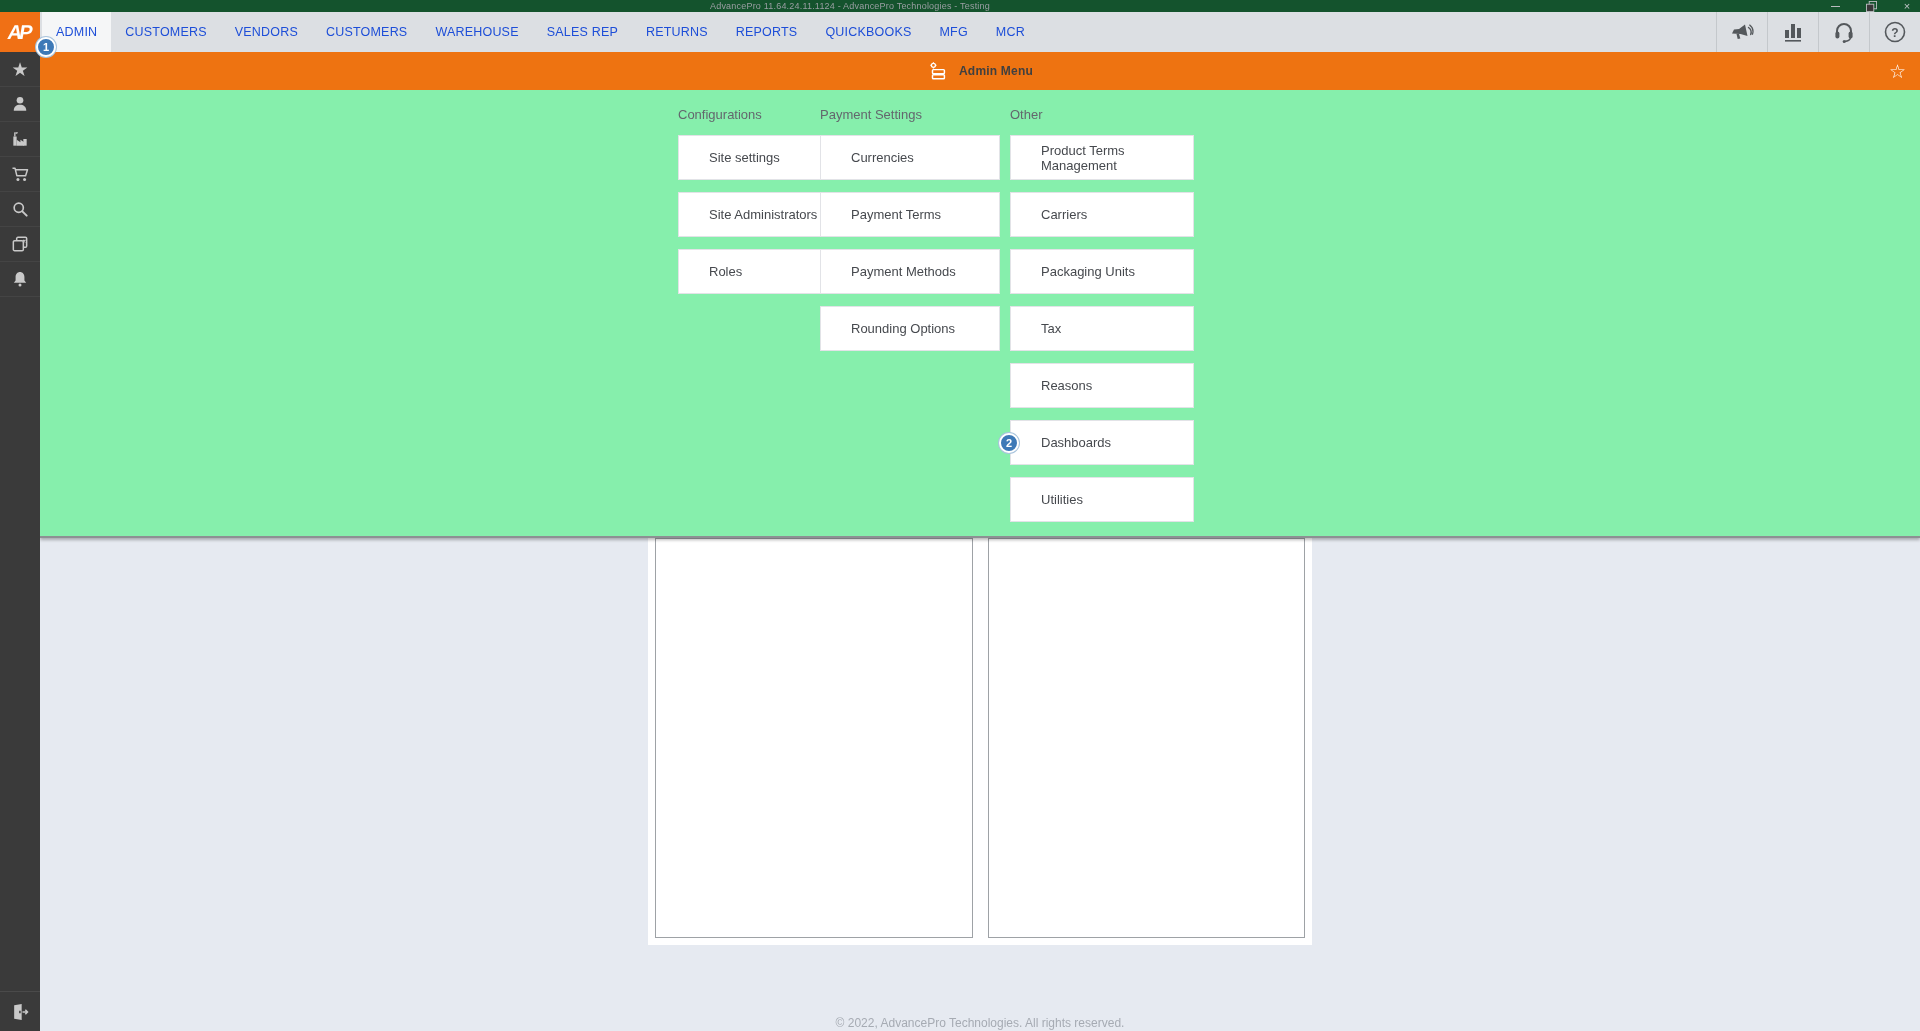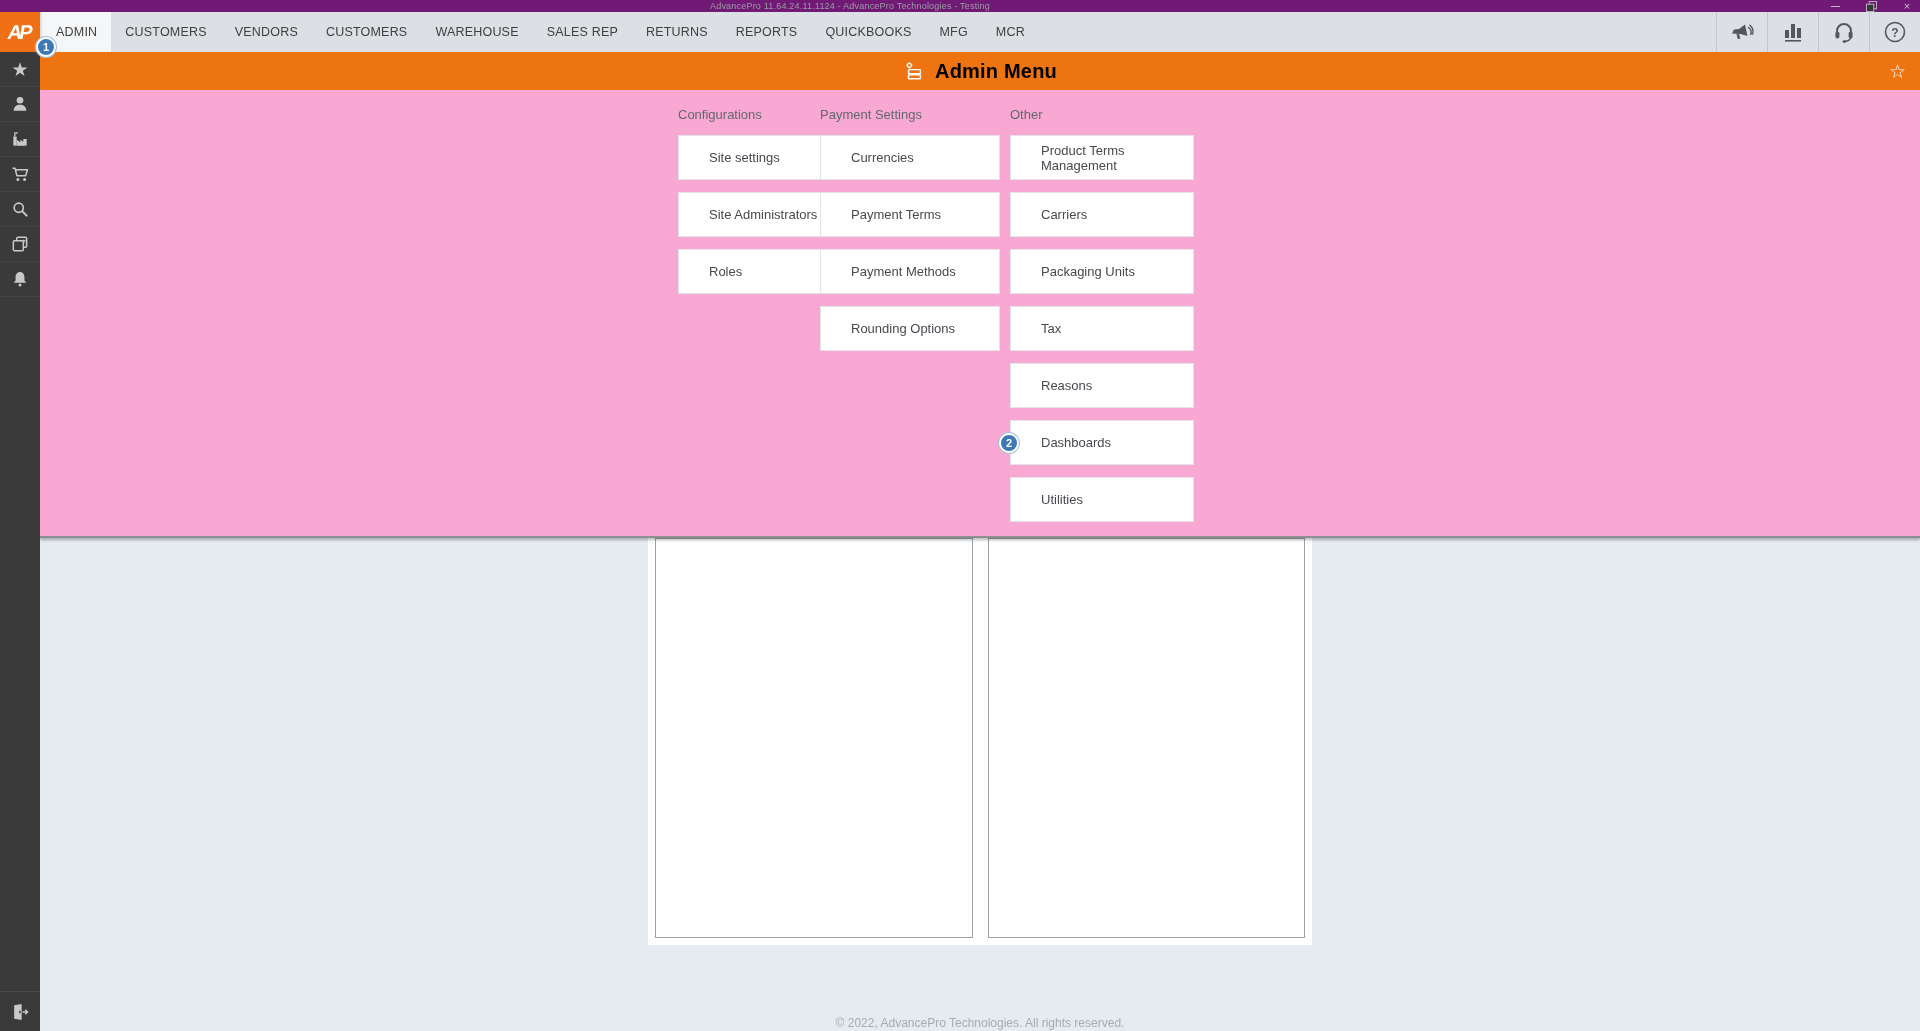--- a/index.html
+++ b/index.html
@@ -7,21 +7,21 @@
   body {
     font-family: "Liberation Sans", sans-serif;
     background: #e6eaf1;
     overflow: hidden;
   }
   .screen { position: relative; width: 1920px; height: 1031px; }
 
   
   .titlebar {
     position: absolute; left: 0; top: 0; width: 1920px; height: 12px;
-    background: #701a75; z-index: 60;
+    background: #14532d; z-index: 60;
   }
   .titlebar .title {
     position: absolute; left: 0; top: 0; width: 1700px; height: 12px;
     text-align: center; font-size: 9px; line-height: 12px; color: #9a9ea3;
     letter-spacing: .2px; white-space: nowrap;
   }
   .win-controls {
     position: absolute; right: 6px; top: 0; height: 12px;
     display: flex; align-items: center; gap: 22px;
   }
@@ -30,21 +30,21 @@
   .win-close { color: #c2c5c8; font-size: 11px; line-height: 12px; }
 
   
   .menubar {
     position: absolute; left: 0; top: 12px; width: 1920px; height: 40px;
     background: #dcdfe3; z-index: 40;
   }
   .tabs { position: absolute; left: 42px; top: 0; height: 40px; display: flex; }
   .tab {
     height: 40px; line-height: 40px; padding: 0 14px;
-    font-size: 12.5px; color: #404040; letter-spacing: .2px; cursor: pointer;
+    font-size: 12.5px; color: #1d4ed8; letter-spacing: .2px; cursor: pointer;
     white-space: nowrap;
   }
   .tab.active { background: #f5f6f7; }
   .menubar-icons {
     position: absolute; right: 0; top: 0; height: 40px; display: flex; align-items: stretch;
   }
   .mi-btn {
     width: 51px; display: flex; align-items: center; justify-content: center;
     border-left: 1px solid #c4c8cc; cursor: pointer;
   }
@@ -71,30 +71,30 @@
   .side-spacer { flex: 1; }
   .side-item.logout { border-top: 1px solid #4a4a4a; border-bottom: none; height: 40px; }
 
   
   .banner {
     position: absolute; left: 40px; top: 52px; right: 0; height: 38px;
     background: #ee7311; z-index: 30;
     display: flex; align-items: center; justify-content: center;
   }
   .banner-inner { display: flex; align-items: center; gap: 10px; }
-  .banner-title { color: #000000; font-weight: bold; font-size: 20px; letter-spacing: .2px; }
+  .banner-title { color: #404040; font-weight: bold; font-size: 12px; letter-spacing: .2px; }
   .banner-fav {
     position: absolute; right: 14px; top: 0; height: 38px;
     display: flex; align-items: center; color: #fff; font-size: 19px; cursor: pointer;
   }
 
   
   .dropdown {
     position: absolute; left: 40px; top: 90px; right: 0; height: 448px;
-    background: #f9a8d4; z-index: 20;
+    background: #86efac; z-index: 20;
     border-bottom: 2px solid #8d9093;
     box-shadow: 0 2px 3px rgba(0,0,0,.28);
   }
   .menu-col { position: absolute; top: 17px; }
   .menu-col.col-0 { left: 638px; width: 180px; }
   .menu-col.col-1 { left: 780px; width: 180px; }
   .menu-col.col-2 { left: 970px; width: 184px; }
   .menu-col h3 {
     font-size: 13px; font-weight: 400; color: #63676d; margin-bottom: 14px; height: 14px;
   }

